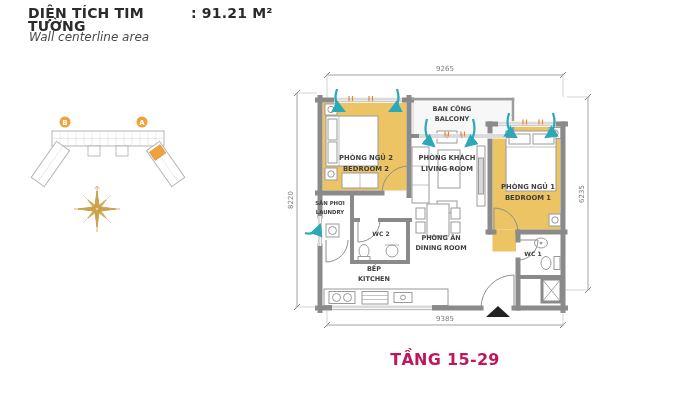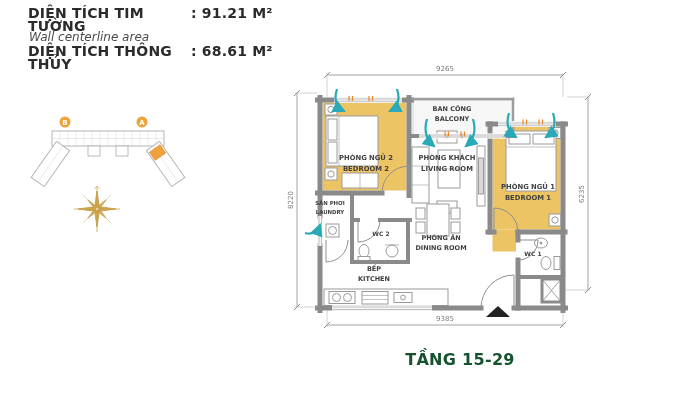--- a/index.html
+++ b/index.html
@@ -7,43 +7,39 @@
     position:relative;width:700px;height:400px;background:#ffffff;overflow:hidden;
     font-family:"DejaVu Sans","Liberation Sans",sans-serif;color:#2f2f2f;
   }
   
   .hdr{position:absolute;left:28px;top:7px;}
   .hdr .row{display:flex;font-weight:bold;font-size:14px;letter-spacing:.2px;color:#2b2b2b;line-height:13px;}
   .hdr .row .lbl{width:163px;}
   .hdr .sub{font-size:12px;font-style:italic;color:#4a4a4a;margin:0 0 4px 1px;line-height:8px;}
   
   .floor-title{
-    position:absolute;left:380px;top:350px;width:160px;text-align:center;
-    font-weight:bold;font-size:16px;letter-spacing:.3px;color:#14532d;
+    position:absolute;left:365px;top:350px;width:160px;text-align:center;
+    font-weight:bold;font-size:16px;letter-spacing:.3px;color:#be185d;
   }
   svg{position:absolute;left:0;top:0;}
   svg text{font-family:"DejaVu Sans","Liberation Sans",sans-serif;}
   .room-lb{font-weight:bold;fill:#414141;}
   .dim-lb{fill:#7d7d7d;font-size:7px;}
 </style>
 </head>
 <body>
 
 <div class="stage">
 
   <div class="hdr">
     <div class="row">
       <span class="lbl">DIỆN TÍCH TIM TƯỜNG</span>
       <span class="val">: 91.21 M²</span>
     </div>
     <div class="sub">Wall centerline area</div>
-    <div class="row">
-      <span class="lbl">DIỆN TÍCH THÔNG THỦY</span>
-      <span class="val">: 68.61 M²</span>
-    </div>
   </div>
 
   <svg width="700" height="400" viewBox="0 0 700 400">
     <defs>
       <marker id="ah" markerWidth="7" markerHeight="7" refX="5" refY="3" orient="auto">
         <path d="M0,0 L6,3 L0,6 Z" fill="#2AA9B8"></path>
       </marker>
     </defs>
 
     <g>

